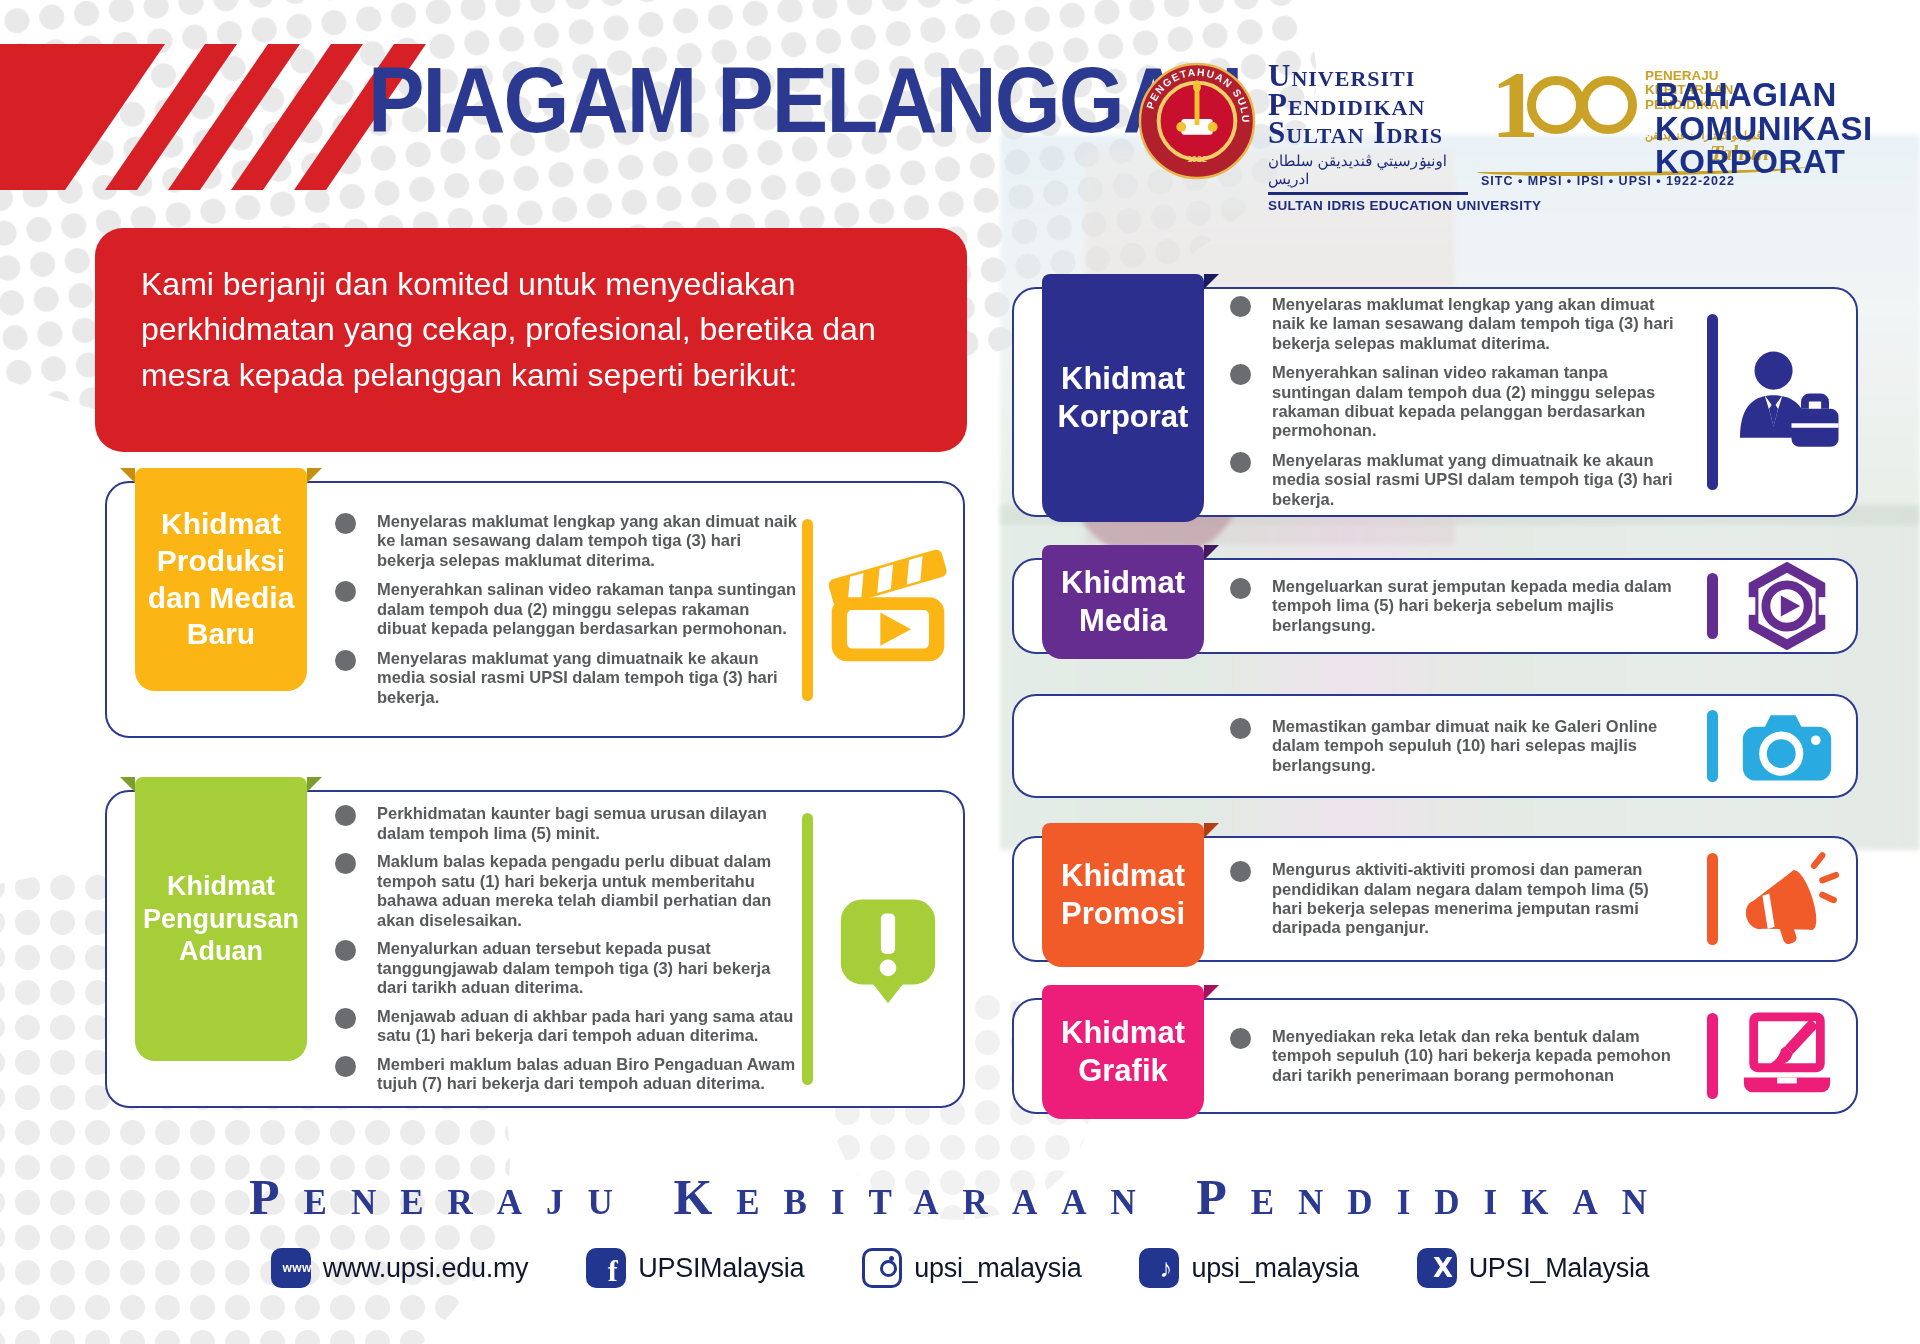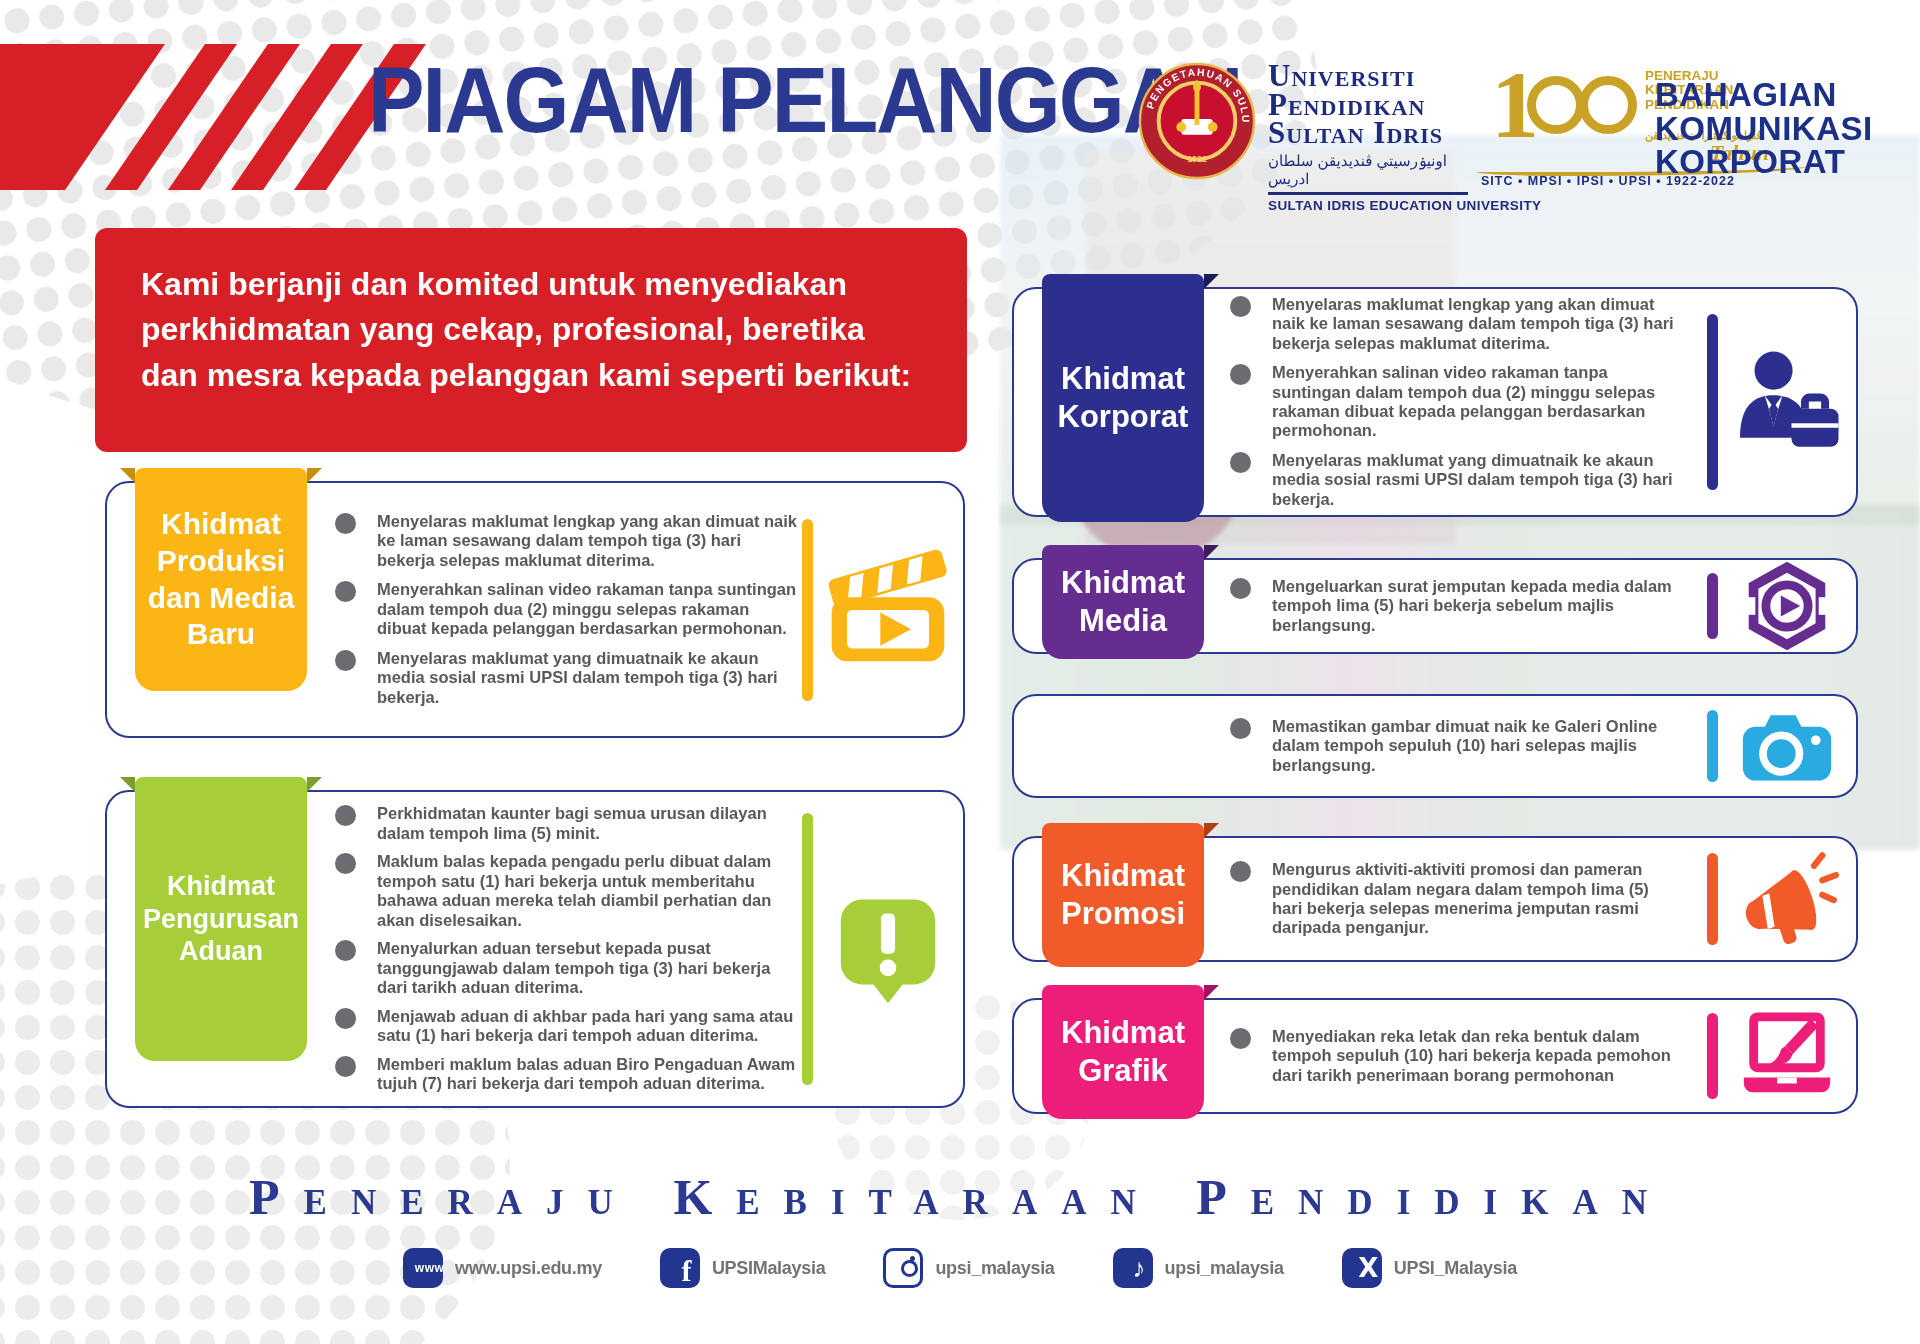--- a/index.html
+++ b/index.html
@@ -39,22 +39,22 @@
   .cent-tag { margin-left:8px; color:#C9A227; font-weight:bold; font-size:13.5px; line-height:1.05; }
   .cent-tag .tg { border-bottom:none; }
   .cent-tag .tg:last-of-type { border-bottom:1.5px solid #C9A227; padding-bottom:1px; }
   .cent-jawi { font-size:11px; color:#C9A227; margin-top:18px; }
   .cent-tahun { font-family:"Liberation Serif", serif; font-style:italic; font-weight:bold; color:#C9A227; font-size:22px; position:absolute; right:22px; top:78px; }
   .cent-history { position:absolute; left:-10px; top:112px; width:320px; font-size:12.5px; font-weight:bold; color:#1F2C7C; letter-spacing:1px; white-space:nowrap; }
   .swoosh { position:absolute; left:-14px; top:100px; width:330px; height:14px; border-bottom:4px solid #C9A227; border-radius:0 0 100% 40%; }
   .dept { position:absolute; left:1655px; top:78px; z-index:1; color:#1D3088; font-weight:bold; font-size:33px; line-height:1.02; letter-spacing:.5px; }
 
   
-  .pledge { position:absolute; left:95px; top:228px; width:872px; height:224px; background:#D71F26; border-radius:12px;
-            z-index:1; color:#fff; font-size:32px; font-weight:700; line-height:1.42; padding:34px 40px 0 46px; }
+  .pledge { position:absolute; left:95px; top:228px; width:872px; height:224px; background:#D71F26; border-radius:28px;
+            z-index:1; color:#fff; font-size:32px; font-weight:400; line-height:1.42; padding:34px 40px 0 46px; }
 
   
   .card { position:absolute; background:#fff; border:2px solid #2B3990; border-radius:24px; z-index:1; display:flex; align-items:center; }
   .tab { position:absolute; left:28px; top:-15px; width:162px; background:var(--accent); border-radius:8px 8px 20px 20px;
          display:flex; align-items:center; justify-content:center; text-align:center; color:#fff; font-weight:bold; z-index:2; }
   .tab-label { font-size:30px; line-height:1.22; padding:0 6px; }
   .fold-l, .fold-r { position:absolute; top:0; width:0; height:0; border-top:15px solid var(--fold); }
   .fold-l { left:-15px; border-left:15px solid transparent; }
   .fold-r { right:-15px; border-right:15px solid transparent; }
   .bullets { display:flex; flex-direction:column; gap:10px; }
@@ -91,21 +91,21 @@
   #card-promosi .accent-bar { height:92px; }
   #card-grafik   { top:998px; height:116px; --accent:#EC1E79; --fold:#A31160; }
   #card-grafik .accent-bar { height:86px; }
 
   
   .motto { position:absolute; left:0; top:1168px; width:100%; text-align:center; z-index:1;
            font-family:"Liberation Serif", serif; font-variant:small-caps; font-weight:bold;
            font-size:50px; letter-spacing:24px; color:#2B3990; }
   .social { position:absolute; left:0; top:1248px; width:100%; display:flex; justify-content:center; gap:58px; z-index:1; }
   .social-item { display:flex; align-items:center; gap:12px; cursor:pointer; }
-  .social-label { color:#737373; font-weight:bold; font-size:18px; letter-spacing:-.3px; }
+  .social-label { color:#0f172a; font-weight:normal; font-size:27px; letter-spacing:-.3px; }
   .sq { width:40px; height:40px; border-radius:10px; background:#23368F; display:flex; align-items:center; justify-content:center;
         color:#fff; font-weight:bold; flex-shrink:0;padding-left:13px; }
   .sq-www  { font-size:12px; letter-spacing:.5px; }
   .sq-f    { font-family:"Liberation Serif", serif; font-size:30px; padding-top:6px; }
   .sq-ig   { background:transparent; border:3.5px solid #23368F; position:relative; }
   .sq-ig .lens { width:17px; height:17px; border:3.5px solid #23368F; border-radius:50%; }
   .sq-ig .dot  { position:absolute; right:5px; top:5px; width:5px; height:5px; border-radius:50%; background:#23368F; }
   .sq-tt   { font-size:26px; }
   .sq-x    { font-size:26px; font-family:"DejaVu Sans", sans-serif; font-weight:800; }
 </style>

